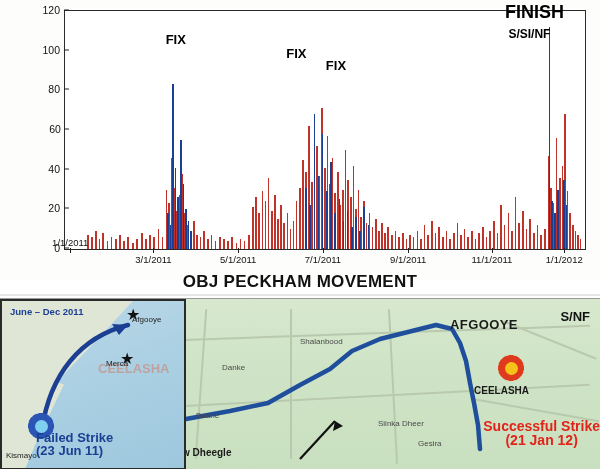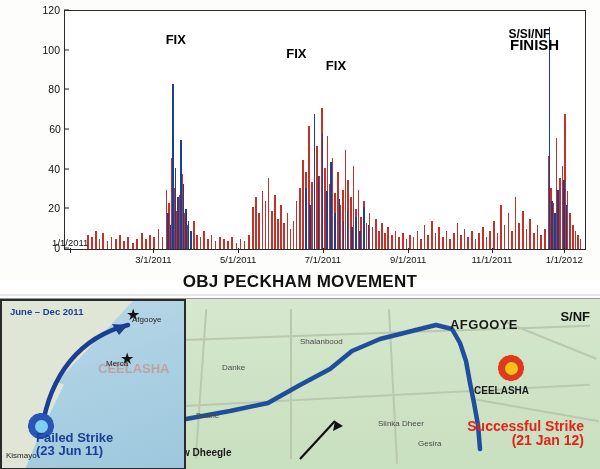--- a/index.html
+++ b/index.html
@@ -23,21 +23,21 @@
   .bar.imint{background:#1b3f93;}
 
   .legend{position:absolute;left:62px;top:12px;font-size:11px;color:#111;}
   .legend-row{display:flex;align-items:center;margin-bottom:4px;}
   .legend-swatch{width:9px;height:9px;margin-right:7px;}
   .legend-swatch.si{background:#c0332a;}
   .legend-swatch.imint{background:#1b3f93;}
 
   .annot{position:absolute;font-weight:bold;color:#000;white-space:nowrap;}
   .annot.fix{font-size:13px;}
-  .annot.finish{font-size:15px;margin-top:32px;}
+  .annot.finish{font-size:18px;}
   .annot.sub{font-size:12px;font-weight:bold;}
 
   .chart-title{position:absolute;left:0;top:272px;width:600px;text-align:center;
       font-size:17px;font-weight:bold;color:#111;letter-spacing:.3px;}
 
   .panel-sep{position:absolute;left:0;top:294px;width:600px;height:2px;background:#e6e6e6;}
 
   
   .map-panel{position:absolute;left:0;top:298px;width:600px;height:171px;overflow:hidden;background:#cfe3c8;border-top:1px solid #999;}
 
@@ -47,21 +47,21 @@
   .road{position:absolute;background:#b9c9ae;}
   .map-lbl{position:absolute;font-size:8px;color:#4a4a4a;white-space:nowrap;}
   .map-lbl.big{font-size:13px;color:#1a1a1a;font-weight:bold;letter-spacing:.4px;}
   .map-lbl.mid{font-size:10px;color:#1a1a1a;font-weight:bold;}
   .snf{position:absolute;right:10px;top:10px;font-size:13px;font-weight:bold;color:#111;}
 
   .starburst{position:absolute;width:26px;height:26px;}
   .starburst i{position:absolute;left:50%;top:50%;width:26px;height:7px;background:#e03a1e;border-radius:2px;transform-origin:50% 50%;}
   .starburst b{position:absolute;left:50%;top:50%;width:13px;height:13px;margin:-6.5px 0 0 -6.5px;background:#f5c21a;border-radius:50%;}
 
-  .succ{position:absolute;right:16px;bottom:22px;text-align:right;color:#e2231a;font-weight:bold;font-size:14px;line-height:1.05;}
+  .succ{position:absolute;right:0;bottom:22px;text-align:center;color:#e2231a;font-weight:bold;font-size:14px;line-height:1.05;}
 
   
   .map-left{position:absolute;left:0;top:0;width:186px;height:171px;
       background:linear-gradient(160deg,#bcd9e8 0%,#a9cfe2 55%,#9ec7dd 100%);
       border:2px solid #2a2a2a;box-sizing:border-box;overflow:hidden;}
   .land{position:absolute;background:#dfe6d6;}
   .inset-title{position:absolute;left:8px;top:5px;font-size:9.5px;font-weight:bold;color:#1b3f93;white-space:nowrap;}
   .star{position:absolute;color:#111;font-size:16px;line-height:1;}
   .inset-lbl{position:absolute;font-size:8px;color:#222;white-space:nowrap;}
   .arrow-svg{position:absolute;left:0;top:0;width:186px;height:171px;}

